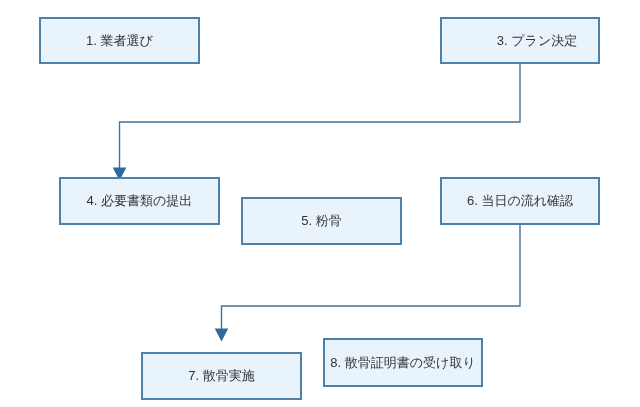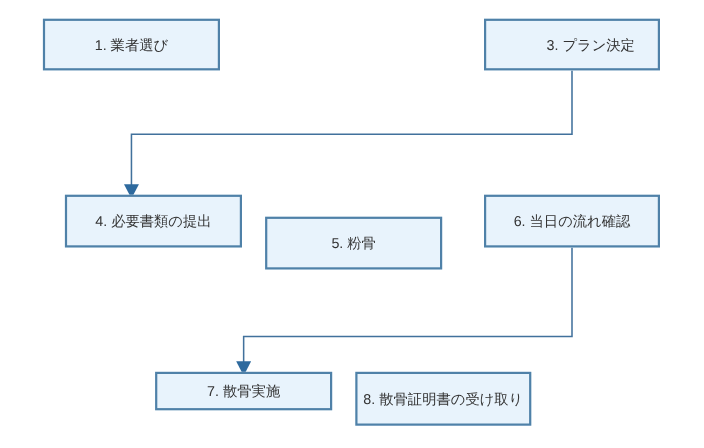--- a/index.html
+++ b/index.html
@@ -40,21 +40,21 @@
   }
   
   .n1 { left: 39px;  top: 17px;  width: 161px; height: 47px; }
   .n2 { left: 241px; top: 17px;  width: 161px; height: 47px; }
   .n3 { left: 440px; top: 17px;  width: 160px; height: 47px; padding-left: 34px; }
   
   .n4 { left: 39px;  top: 177px; width: 161px; height: 48px; margin-left: 20px; }
   .n5 { left: 241px; top: 177px; width: 161px; height: 48px; margin-top: 20px; }
   .n6 { left: 440px; top: 177px; width: 160px; height: 48px; }
   
-  .n7 { left: 141px; top: 338px; width: 161px; height: 35px; }
+  .n7 { left: 141px; top: 352px; width: 161px; height: 48px; }
   .n8 { left: 323px; top: 338px; width: 160px; height: 49px; }
 </style>
 </head>
 <body>
 
 <div class="canvas">
 
   <svg class="connectors" width="640" height="407" viewBox="0 0 640 407">
 
     <polyline points="520,64 520,122 119.5,122 119.5,169" fill="none" stroke="#41719c" stroke-width="1.4"></polyline>

